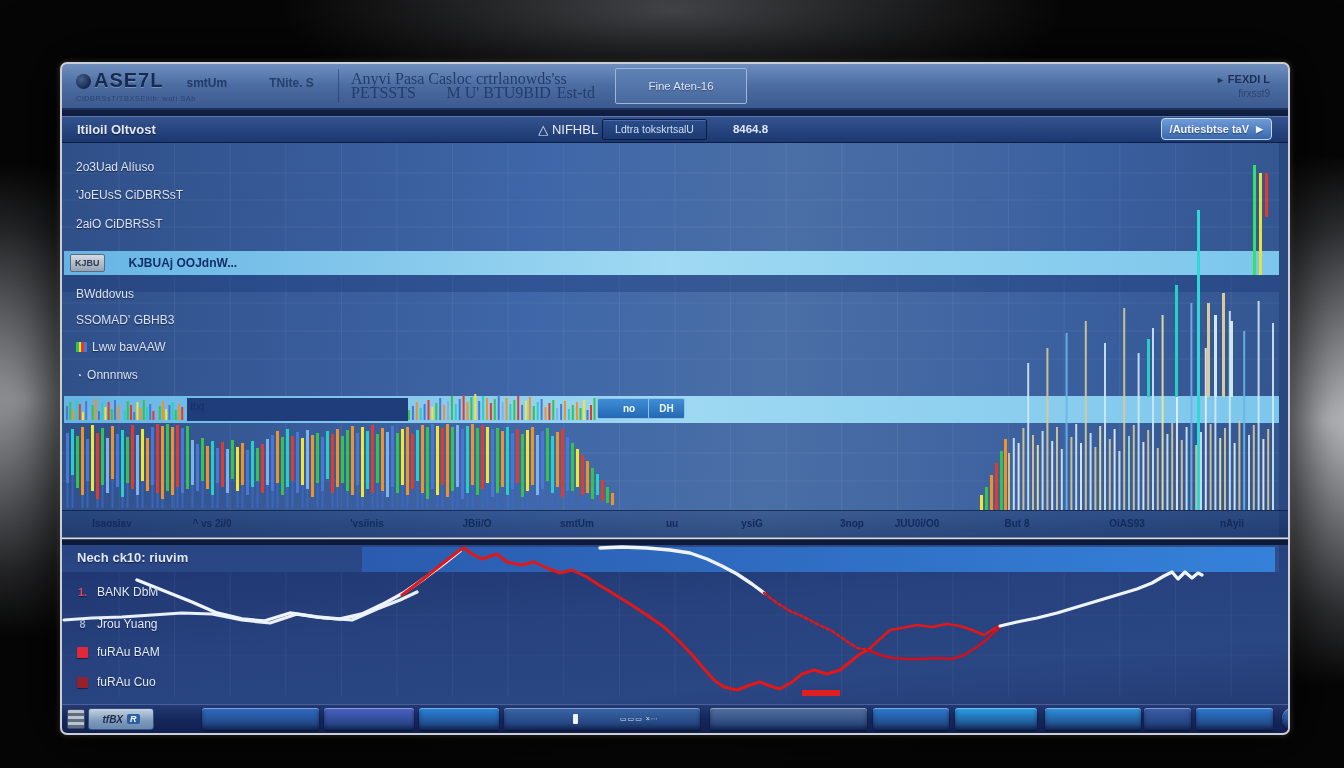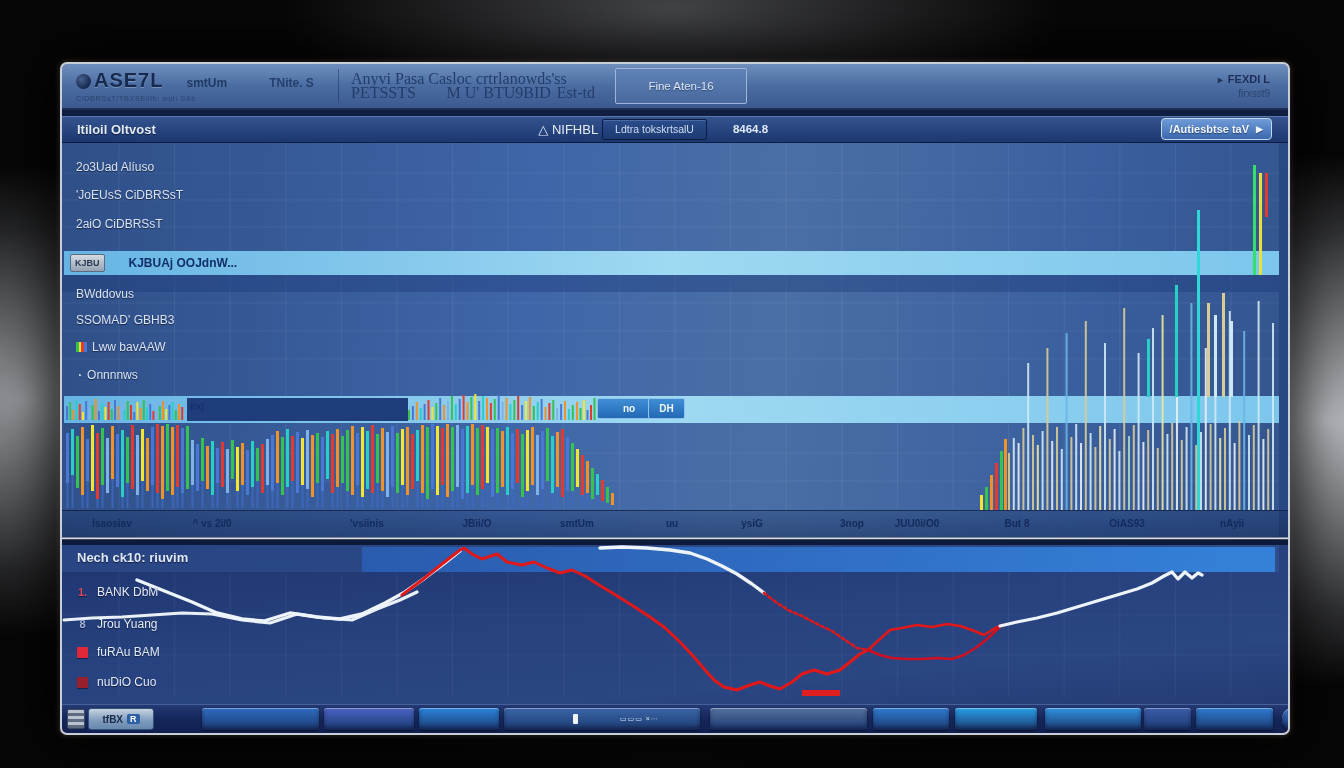--- a/index.html
+++ b/index.html
@@ -135,21 +135,21 @@
   }
   .tk-chip{
     position:absolute;left:5px;top:5px;width:18px;height:20px;border-radius:2px;
     background:repeating-linear-gradient(180deg,#b9c3cf 0 3px,#5d6c80 3px 6px);
     border:1px solid #3c4a60;box-sizing:border-box;
   }
   .tk-start{
     position:absolute;left:26px;top:4px;width:66px;height:22px;border-radius:3px;box-sizing:border-box;
     border:1px solid #33507e;background:linear-gradient(180deg,#c6d2e0,#7d9abc 60%,#6888ae);
     display:flex;align-items:center;justify-content:center;gap:4px;
-    font-size:10px;font-weight:bold;color:#1c2c48;
+    font-size:10px;font-weight:bold;color:#1c2c48;font-style:italic;
   }
   .tk-start .badge{background:#2b5fa8;color:#fff;border-radius:2px;padding:0 3px;font-size:9px;}
   .tkbtn{
     position:absolute;top:4px;height:22px;border-radius:3px;box-sizing:border-box;
     box-shadow:inset 0 1px 0 rgba(255,255,255,.38), inset 0 -3px 4px rgba(0,0,25,.4), 0 1px 2px rgba(0,0,0,.5);
   }
   .tk-marker{position:absolute;left:69px;top:6px;width:5px;height:10px;background:#f0f4f8;border-radius:1px;}
   .tk-mini{position:absolute;left:116px;top:7px;font-size:7px;color:#d8e4f2;letter-spacing:1px;}
 </style>
 </head>
@@ -677,21 +677,21 @@
           <div class="legrow" style="top: 70px;">
             <span class="legglyph" style="color: rgb(159, 179, 216);">8</span>
             <span>Jrou Yuang</span>
           </div>
           <div class="legrow" style="top: 98px;">
             <span class="legsq" style="background: rgb(224, 40, 56);"></span>
             <span>fuRAu BAM</span>
           </div>
           <div class="legrow" style="top: 128px;">
             <span class="legsq" style="background: rgb(151, 32, 44);"></span>
-            <span>nuDiO Cuo</span>
+            <span>fuRAu Cuo</span>
           </div>
         </div>
     </div>
 
     <div class="taskbar">
       <div class="tk-chip"></div>
       <div class="tk-start">
         <span>tfBX</span>
         <span class="badge">R</span>
       </div>

